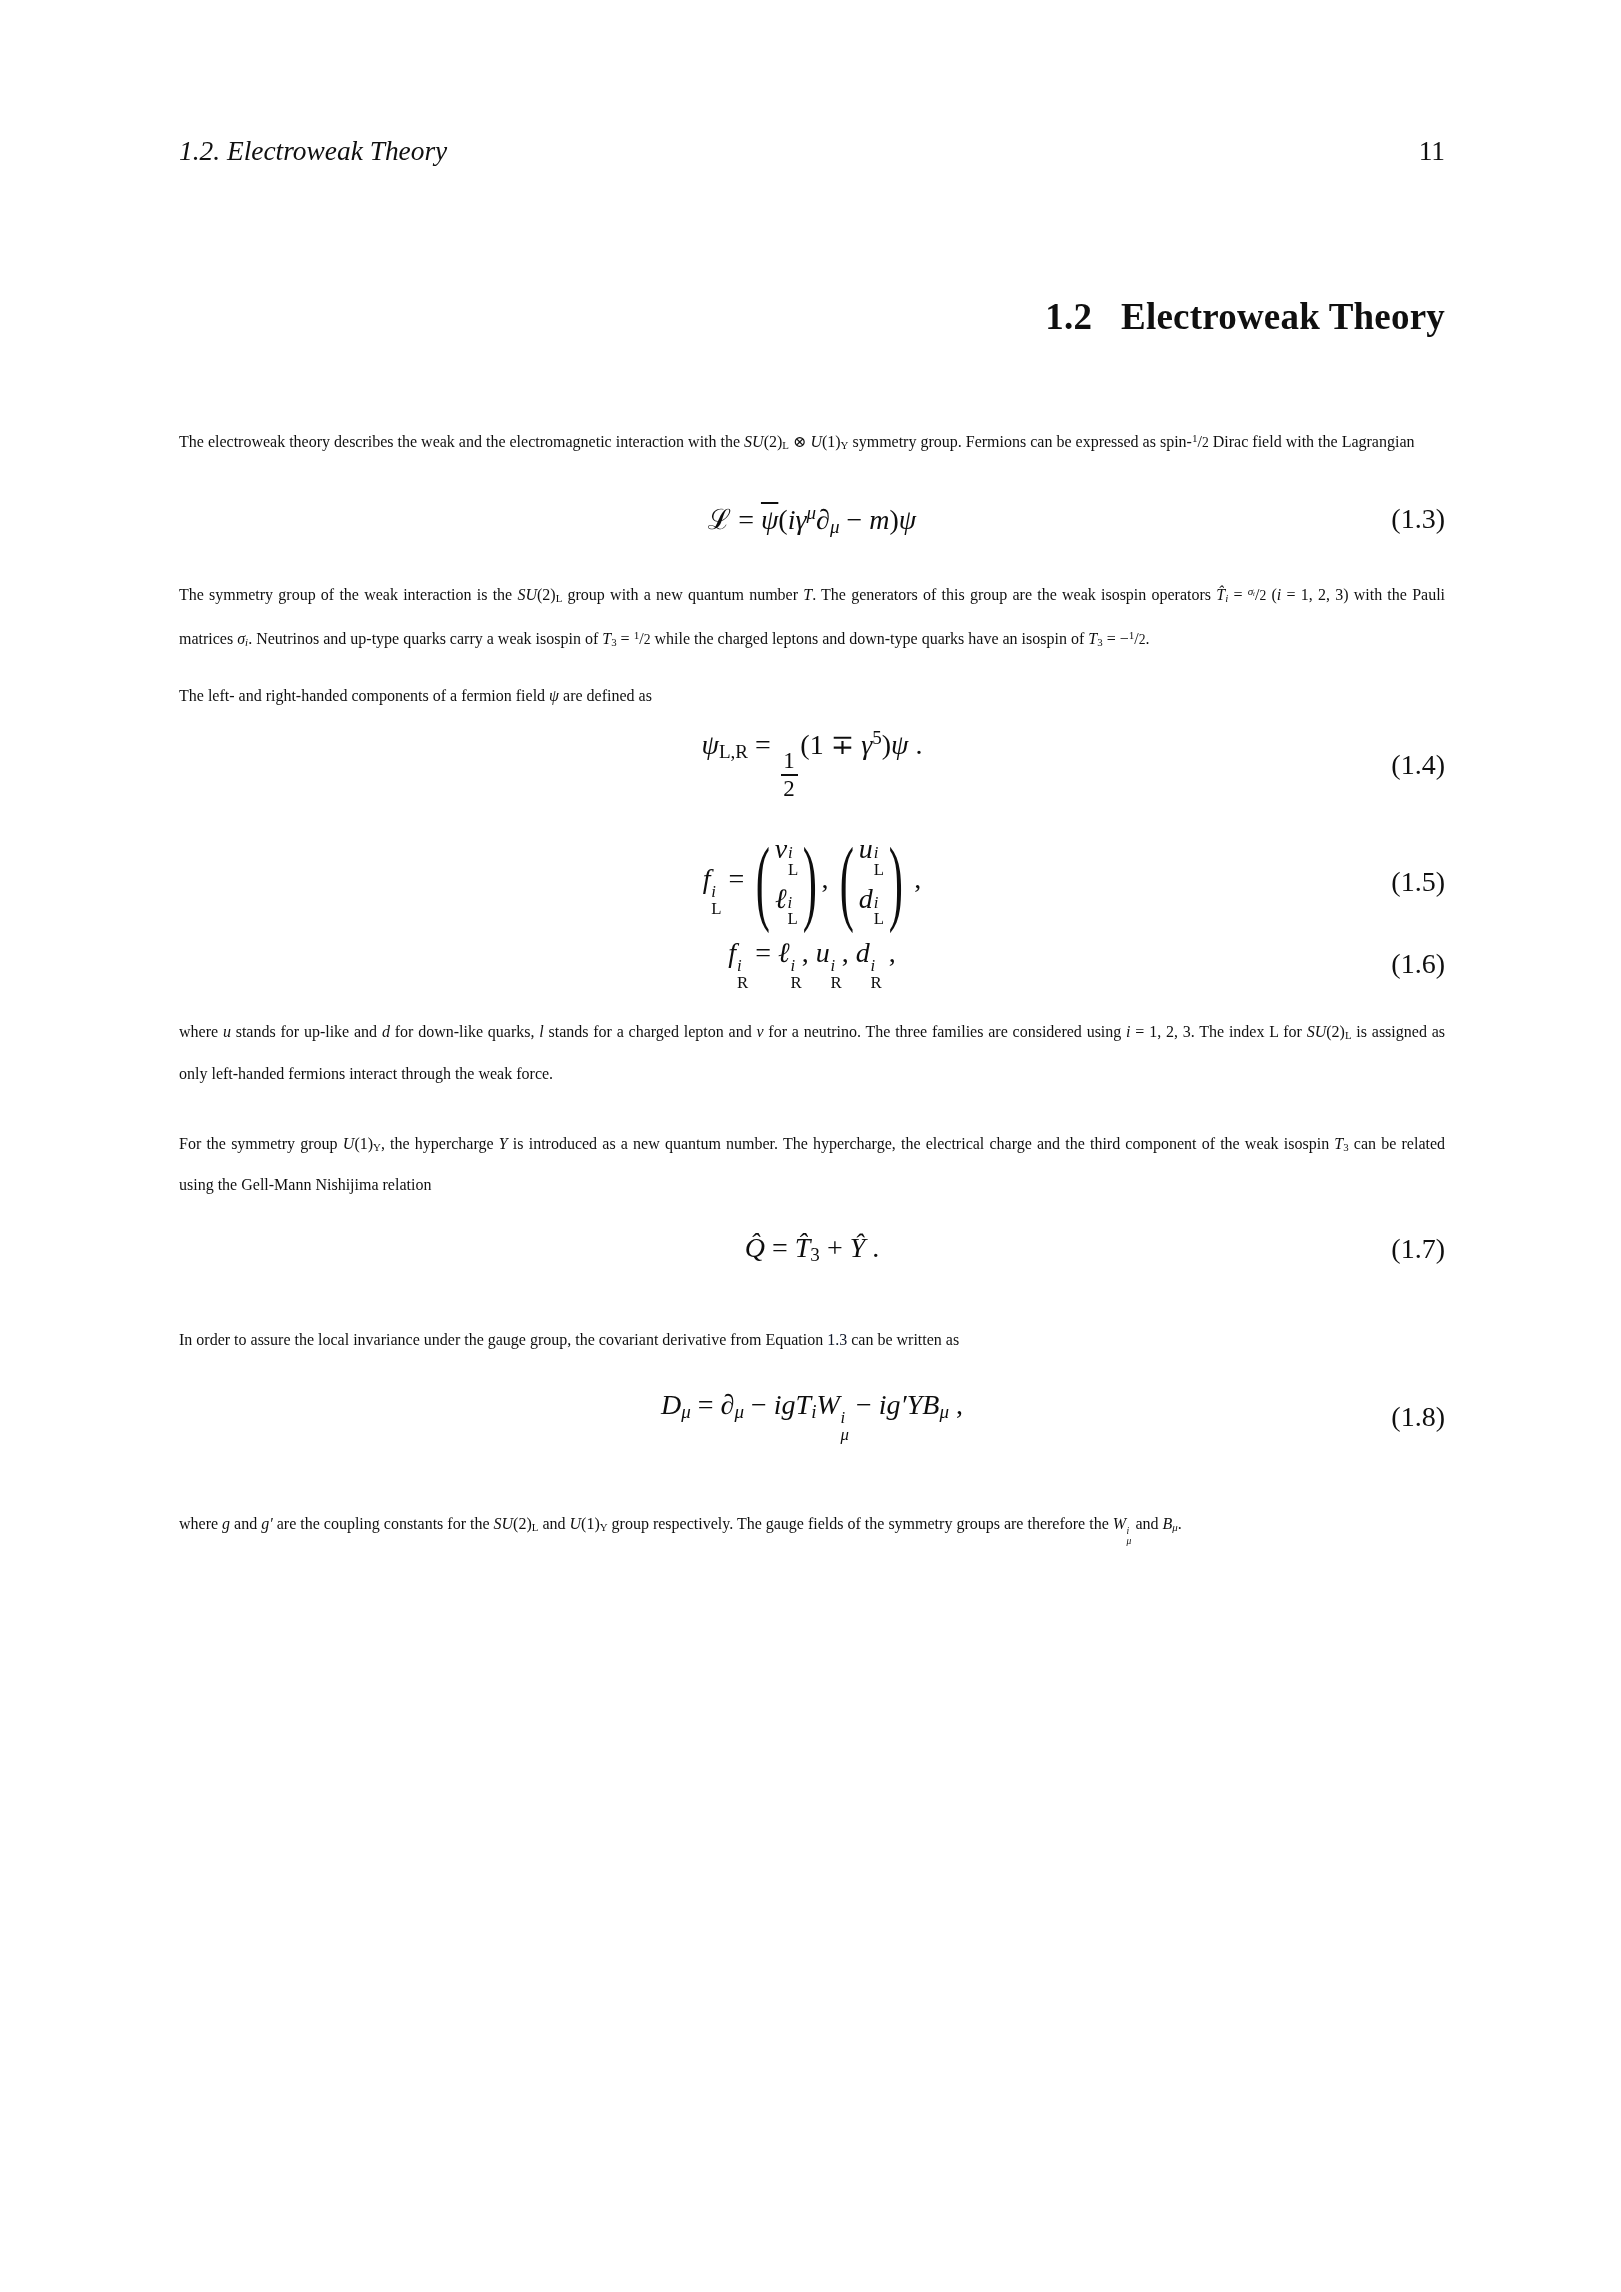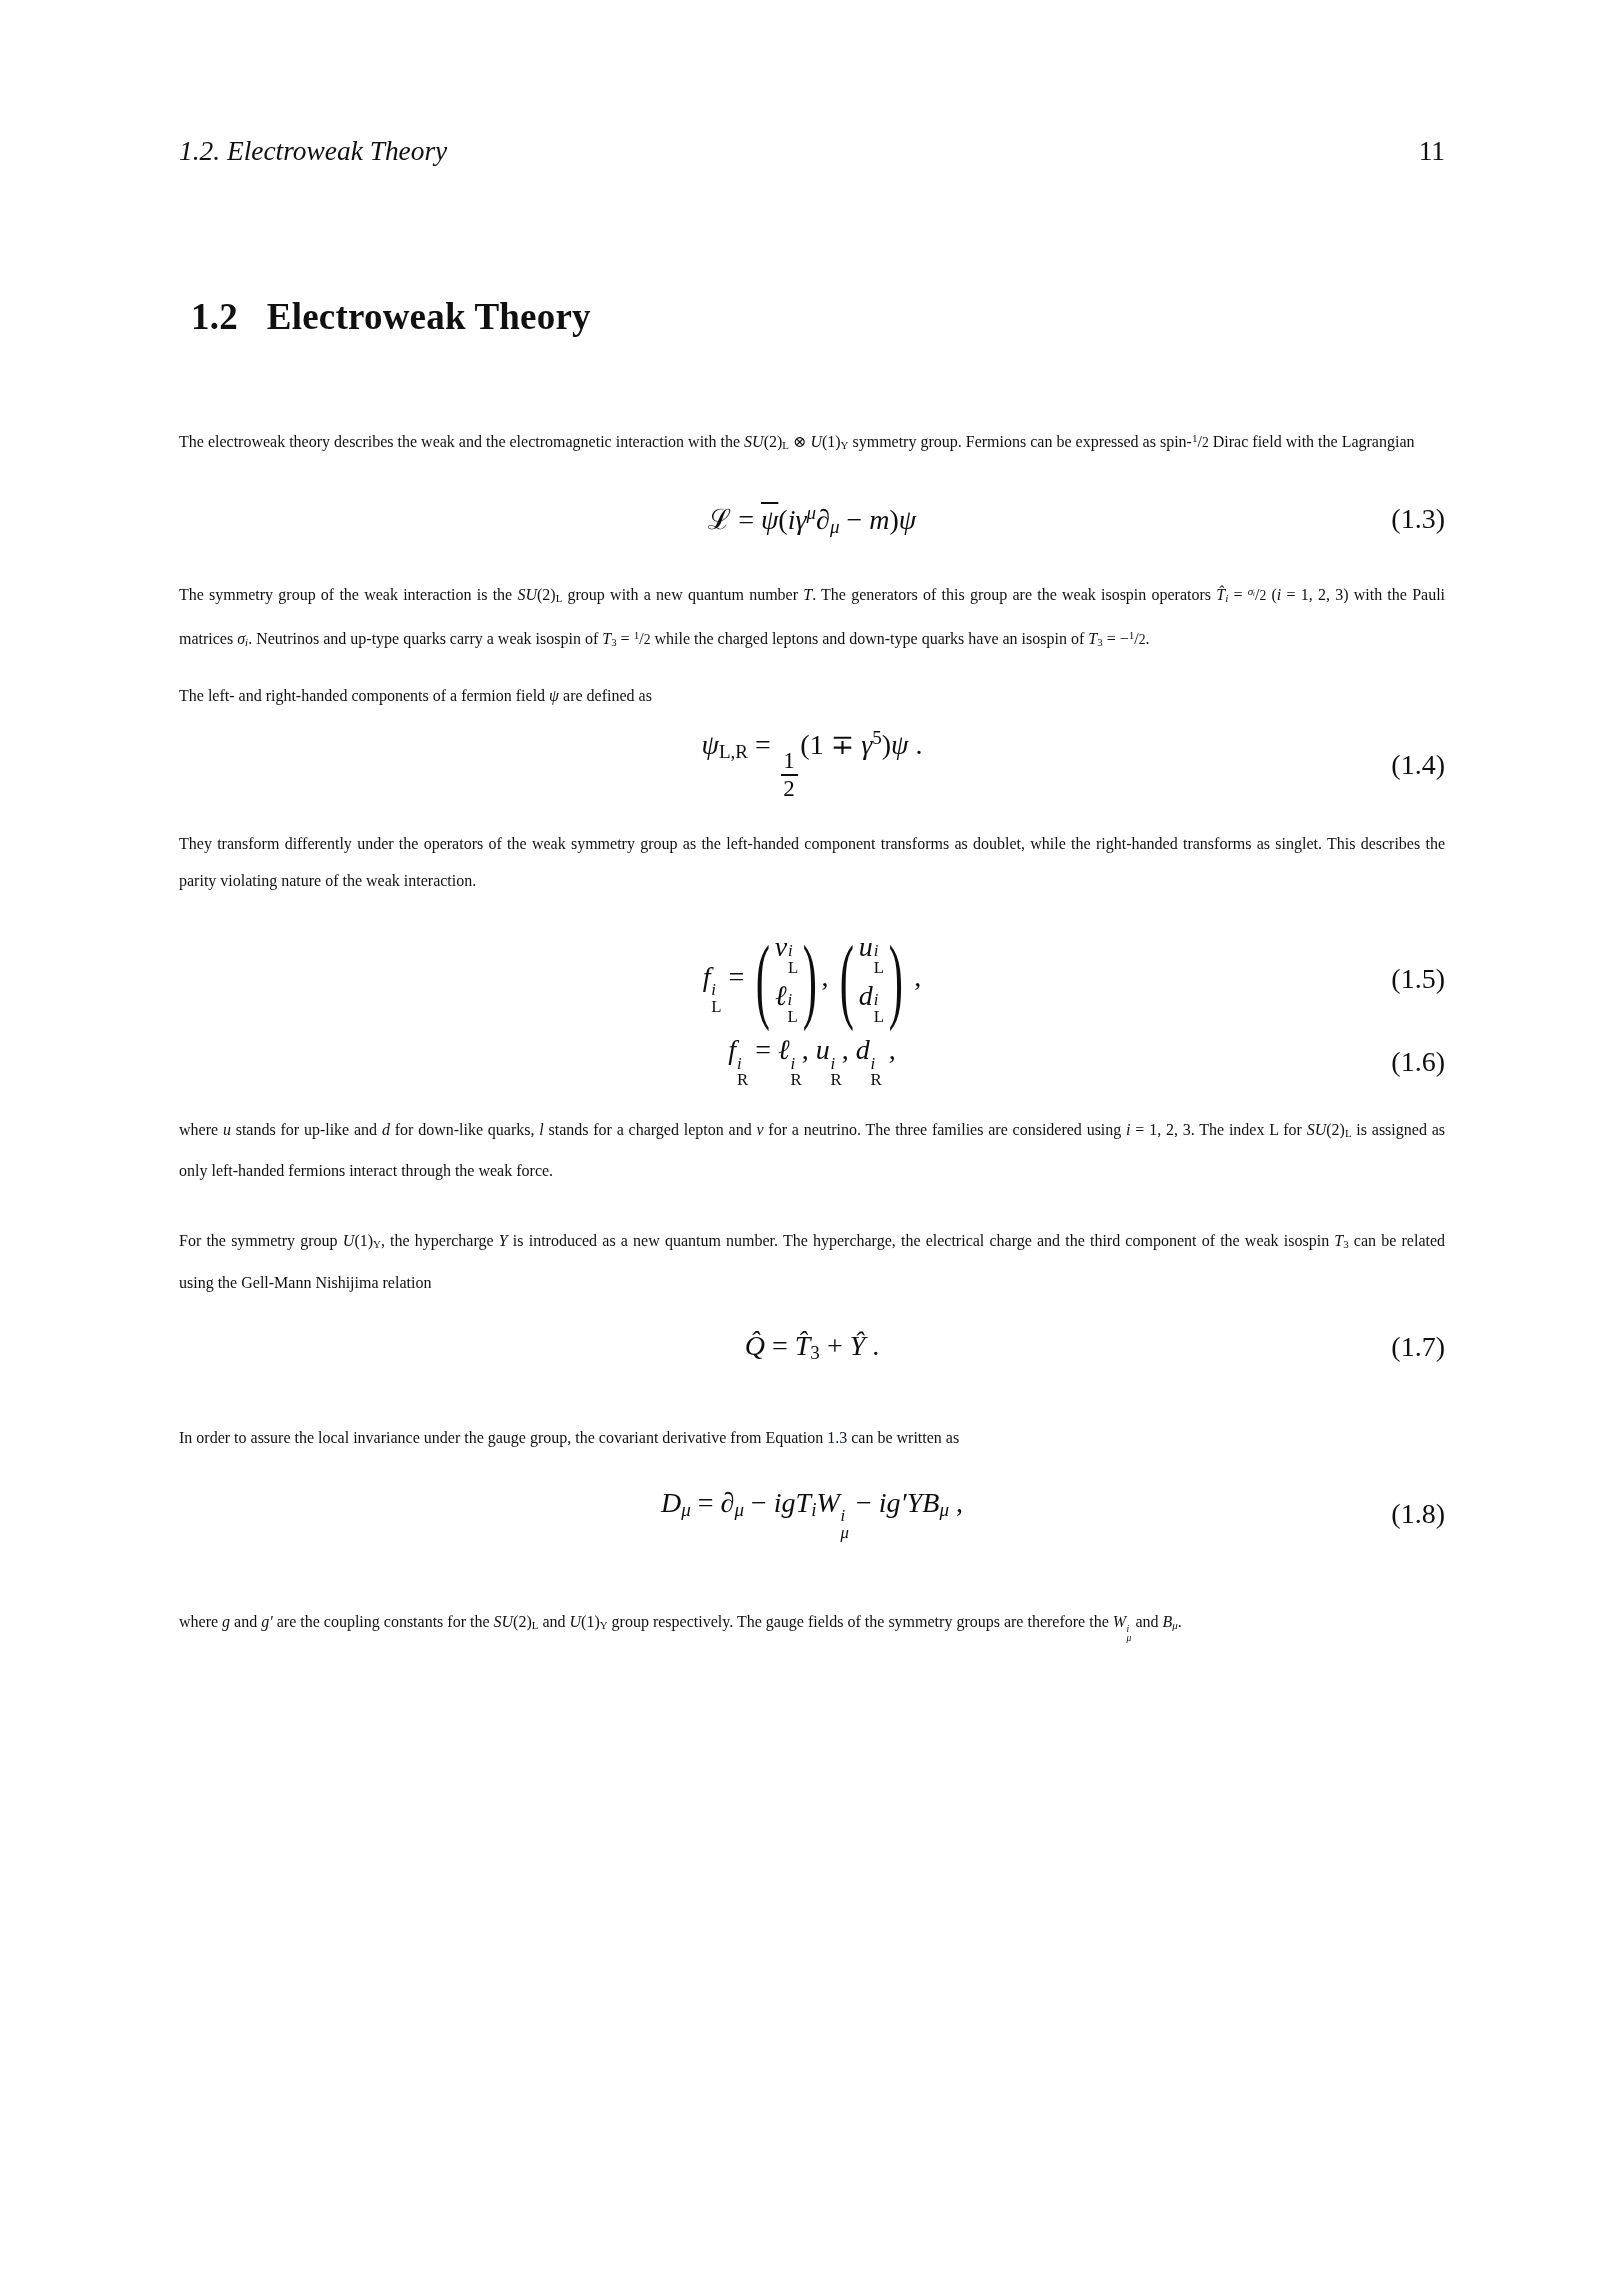--- a/index.html
+++ b/index.html
@@ -8,21 +8,21 @@
     width:1621px;height:2293px;
     box-sizing:border-box;
     background:#ffffff;
     padding:133px 176px 39px 179px;
     font-family:"Liberation Serif","DejaVu Serif",serif;
     color:#101010;
     overflow:hidden;
   }
   .header{display:flex;justify-content:space-between;align-items:baseline;font-size:27.4px;line-height:37px;}
   .running-head{font-style:italic;}
-  .section-heading{margin:125px 0 0 12px;font-size:37px;line-height:43px;font-weight:bold;letter-spacing:0.2px;}
+  .section-heading{margin:125px 0 0 1px;font-size:37px;line-height:43px;font-weight:bold;letter-spacing:0.2px;text-align:right;}
   .sec-num{margin-right:29px;}
   .para{margin:0;font-size:16px;line-height:37px;text-align:justify;}
   #p1{margin-top:82px;}
   #p2{margin-top:33px;}
   #p3{margin-top:35px;}
   #p4{margin-top:15.7px;}
   #p5{margin-top:23.5px;}
   #p6{margin-top:21.6px;}
   #p7{margin-top:33px;}
   #p8{margin-top:55px;}
@@ -85,21 +85,20 @@
   <p class="para" id="p4">The left- and right-handed components of a fermion field <span class="f-i">ψ</span> are defined as</p>
 
   <div class="eq" id="eq14">
     <span class="eq-body"><span class="f-i">ψ</span><span class="f-sub">L,R</span> = <span class="frac">
           <span class="num">1</span>
           <span class="den">2</span>
         </span>(1 ∓ <span class="f-i">γ</span><span class="f-sup">5</span>)<span class="f-i">ψ</span> .</span>
     <span class="eq-num">(1.4)</span>
   </div>
 
-  <p class="para" id="p5">They transform differently under the operators of the weak symmetry group as the left-handed component transforms as doublet, while the right-handed transforms as singlet. This describes the parity violating nature of the weak interaction.</p>
 
   <div class="eq" id="eq15">
     <span class="eq-body"><span class="f-i">f</span><span class="stack">
           <span class="srow"><span class="f-i">i</span></span>
           <span class="srow">L</span>
         </span> = <span class="vec">
           <span class="paren">(</span>
           <span class="vcol">
             <span class="vrow">
               <span class="f-i">ν</span>

